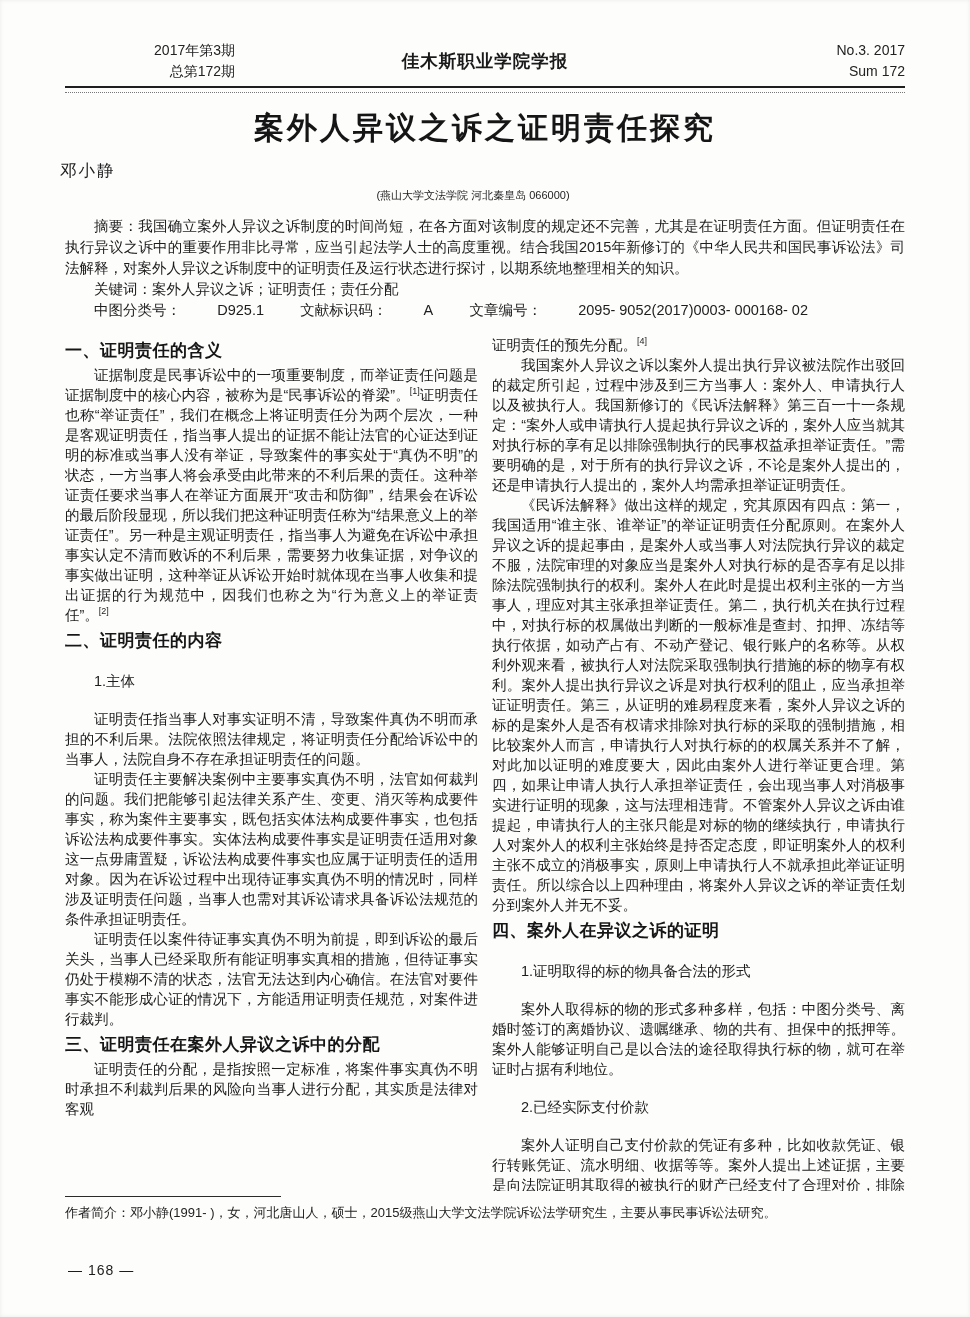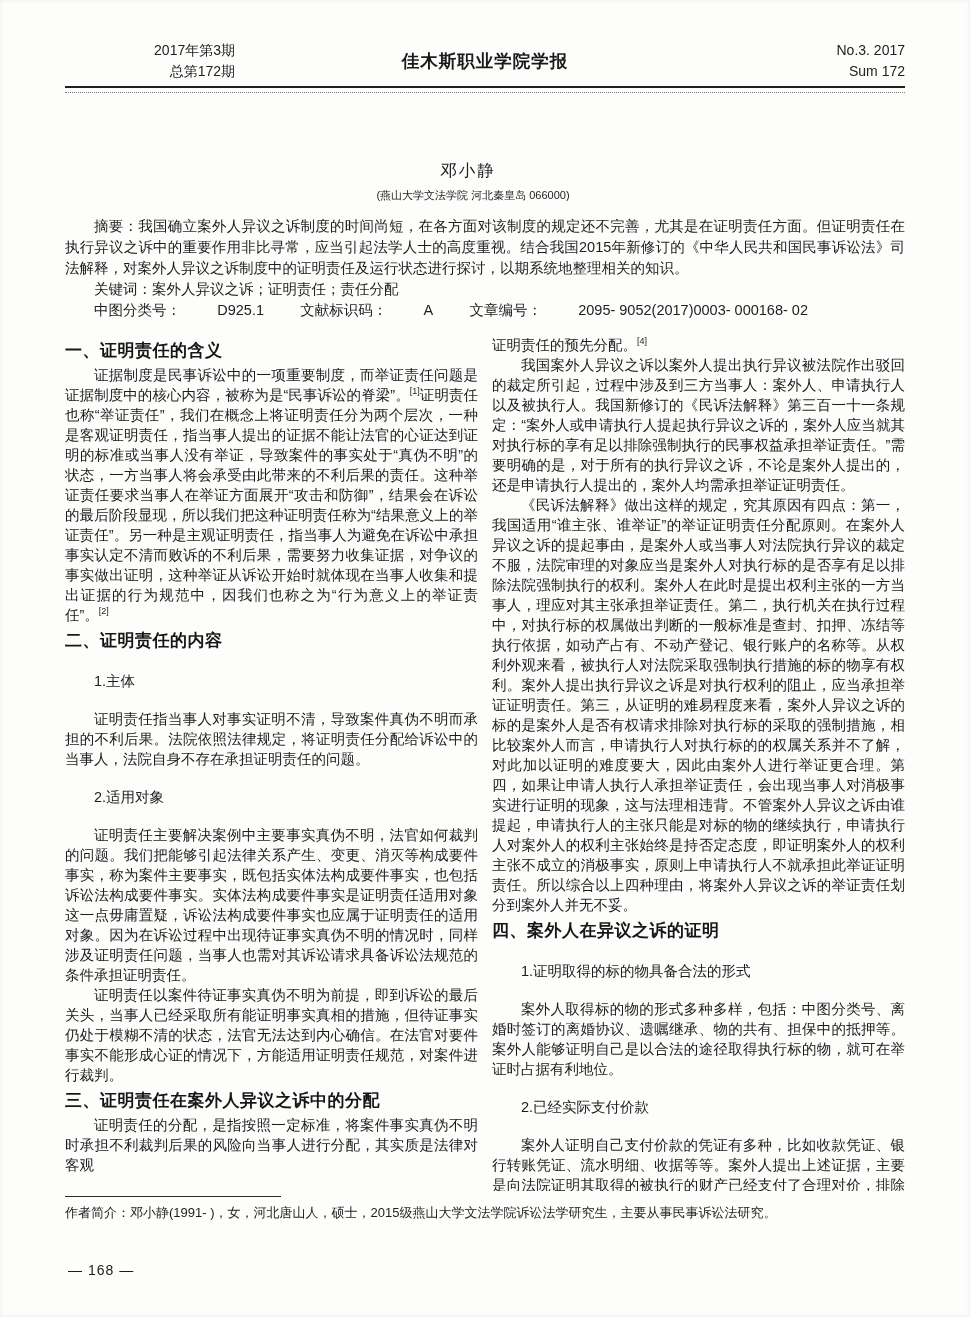--- a/index.html
+++ b/index.html
@@ -23,22 +23,22 @@
     position:absolute;top:86px;left:65px;width:840px;height:4px;
     border-top:2.5px solid #1f1f1f;
     border-bottom:1px dotted #777;
   }
   
   .art-title{
     position:absolute;top:108px;left:65px;width:840px;
     text-align:center;font-size:30px;font-weight:700;letter-spacing:3px;color:#151515;
   }
   .art-author{
-    position:absolute;top:160px;left:48px;width:840px;
-    text-align:center;font-size:16.5px;letter-spacing:2px;color:#1d1d1d;
+    position:absolute;top:160px;left:60px;width:840px;
+    font-size:16.5px;letter-spacing:2px;color:#1d1d1d;
   }
   .art-affil{
     position:absolute;top:188px;left:53px;width:840px;
     text-align:center;font-size:11px;color:#222;
   }
   
   .meta-block{
     position:absolute;top:216px;left:65px;width:840px;
     font-size:14.5px;line-height:21px;text-align:justify;color:#1d1d1d;
   }
@@ -73,37 +73,37 @@
       <div>总第172期</div>
     </div>
     <div class="journal-name">佳木斯职业学院学报</div>
     <div class="issue-block">
       <div>No.3. 2017</div>
       <div>Sum 172</div>
     </div>
   </div>
   <div class="header-rule"></div>
 
+  <div class="art-title">案外人异议之诉之证明责任探究</div>
   <div class="art-author">邓小静</div>
   <div class="art-affil">(燕山大学文法学院  河北秦皇岛  066000)</div>
 
   <div class="meta-block">
     <p><span>摘要：</span><span>我国确立案外人异议之诉制度的时间尚短，在各方面对该制度的规定还不完善，尤其是在证明责任方面。但证明责任在执行异议之诉中的重要作用非比寻常，应当引起法学人士的高度重视。结合我国2015年新修订的《中华人民共和国民事诉讼法》司法解释，对案外人异议之诉制度中的证明责任及运行状态进行探讨，以期系统地整理相关的知识。</span></p>
     <p><span>关键词：</span><span>案外人异议之诉；证明责任；责任分配</span></p>
     <p class="clc-line"><span><span>中图分类号：</span><span>D925.1</span></span><span><span>文献标识码：</span><span>A</span></span><span><span>文章编号：</span><span>2095- 9052(2017)0003- 000168- 02</span></span></p>
   </div>
 
   <div class="columns">
     <div class="col" id="col-left">
         <h3 class="sec-head">一、证明责任的含义</h3>
         <p class="para">证据制度是民事诉讼中的一项重要制度，而举证责任问题是证据制度中的核心内容，被称为是“民事诉讼的脊梁”。<sup class="cite">[1]</sup>证明责任也称“举证责任”，我们在概念上将证明责任分为两个层次，一种是客观证明责任，指当事人提出的证据不能让法官的心证达到证明的标准或当事人没有举证，导致案件的事实处于“真伪不明”的状态，一方当事人将会承受由此带来的不利后果的责任。这种举证责任要求当事人在举证方面展开“攻击和防御”，结果会在诉讼的最后阶段显现，所以我们把这种证明责任称为“结果意义上的举证责任”。另一种是主观证明责任，指当事人为避免在诉讼中承担事实认定不清而败诉的不利后果，需要努力收集证据，对争议的事实做出证明，这种举证从诉讼开始时就体现在当事人收集和提出证据的行为规范中，因我们也称之为“行为意义上的举证责任”。<sup class="cite">[2]</sup></p>
         <h3 class="sec-head">二、证明责任的内容</h3>
         <h4 class="sub-head">1.主体</h4>
         <p class="para">证明责任指当事人对事实证明不清，导致案件真伪不明而承担的不利后果。法院依照法律规定，将证明责任分配给诉讼中的当事人，法院自身不存在承担证明责任的问题。</p>
-        <h4 class="sub-head">2.适用对象</h4>
         <p class="para">证明责任主要解决案例中主要事实真伪不明，法官如何裁判的问题。我们把能够引起法律关系产生、变更、消灭等构成要件事实，称为案件主要事实，既包括实体法构成要件事实，也包括诉讼法构成要件事实。实体法构成要件事实是证明责任适用对象这一点毋庸置疑，诉讼法构成要件事实也应属于证明责任的适用对象。因为在诉讼过程中出现待证事实真伪不明的情况时，同样涉及证明责任问题，当事人也需对其诉讼请求具备诉讼法规范的条件承担证明责任。</p>
         <p class="para">证明责任以案件待证事实真伪不明为前提，即到诉讼的最后关头，当事人已经采取所有能证明事实真相的措施，但待证事实仍处于模糊不清的状态，法官无法达到内心确信。在法官对要件事实不能形成心证的情况下，方能适用证明责任规范，对案件进行裁判。</p>
         <h3 class="sec-head">三、证明责任在案外人异议之诉中的分配</h3>
         <p class="para">证明责任的分配，是指按照一定标准，将案件事实真伪不明时承担不利裁判后果的风险向当事人进行分配，其实质是法律对客观</p>
       </div>
     <div class="col" id="col-right">
         <p class="para noindent">证明责任的预先分配。<sup class="cite">[4]</sup></p>
         <p class="para">我国案外人异议之诉以案外人提出执行异议被法院作出驳回的裁定所引起，过程中涉及到三方当事人：案外人、申请执行人以及被执行人。我国新修订的《民诉法解释》第三百一十一条规定：“案外人或申请执行人提起执行异议之诉的，案外人应当就其对执行标的享有足以排除强制执行的民事权益承担举证责任。”需要明确的是，对于所有的执行异议之诉，不论是案外人提出的，还是申请执行人提出的，案外人均需承担举证证明责任。</p>
         <p class="para">《民诉法解释》做出这样的规定，究其原因有四点：第一，我国适用“谁主张、谁举证”的举证证明责任分配原则。在案外人异议之诉的提起事由，是案外人或当事人对法院执行异议的裁定不服，法院审理的对象应当是案外人对执行标的是否享有足以排除法院强制执行的权利。案外人在此时是提出权利主张的一方当事人，理应对其主张承担举证责任。第二，执行机关在执行过程中，对执行标的权属做出判断的一般标准是查封、扣押、冻结等执行依据，如动产占有、不动产登记、银行账户的名称等。从权利外观来看，被执行人对法院采取强制执行措施的标的物享有权利。案外人提出执行异议之诉是对执行权利的阻止，应当承担举证证明责任。第三，从证明的难易程度来看，案外人异议之诉的标的是案外人是否有权请求排除对执行标的采取的强制措施，相比较案外人而言，申请执行人对执行标的的权属关系并不了解，对此加以证明的难度要大，因此由案外人进行举证更合理。第四，如果让申请人执行人承担举证责任，会出现当事人对消极事实进行证明的现象，这与法理相违背。不管案外人异议之诉由谁提起，申请执行人的主张只能是对标的物的继续执行，申请执行人对案外人的权利主张始终是持否定态度，即证明案外人的权利主张不成立的消极事实，原则上申请执行人不就承担此举证证明责任。所以综合以上四种理由，将案外人异议之诉的举证责任划分到案外人并无不妥。</p>
         <h3 class="sec-head">四、案外人在异议之诉的证明</h3>

